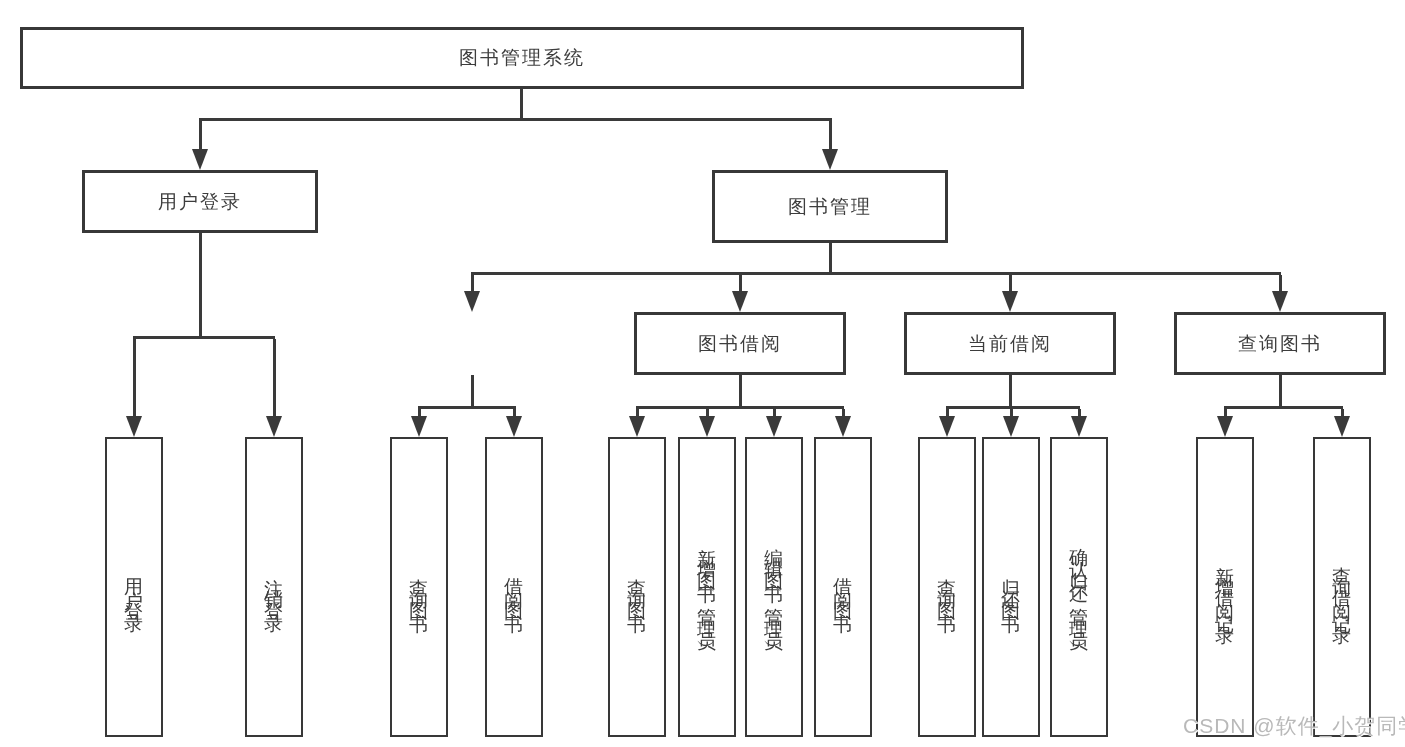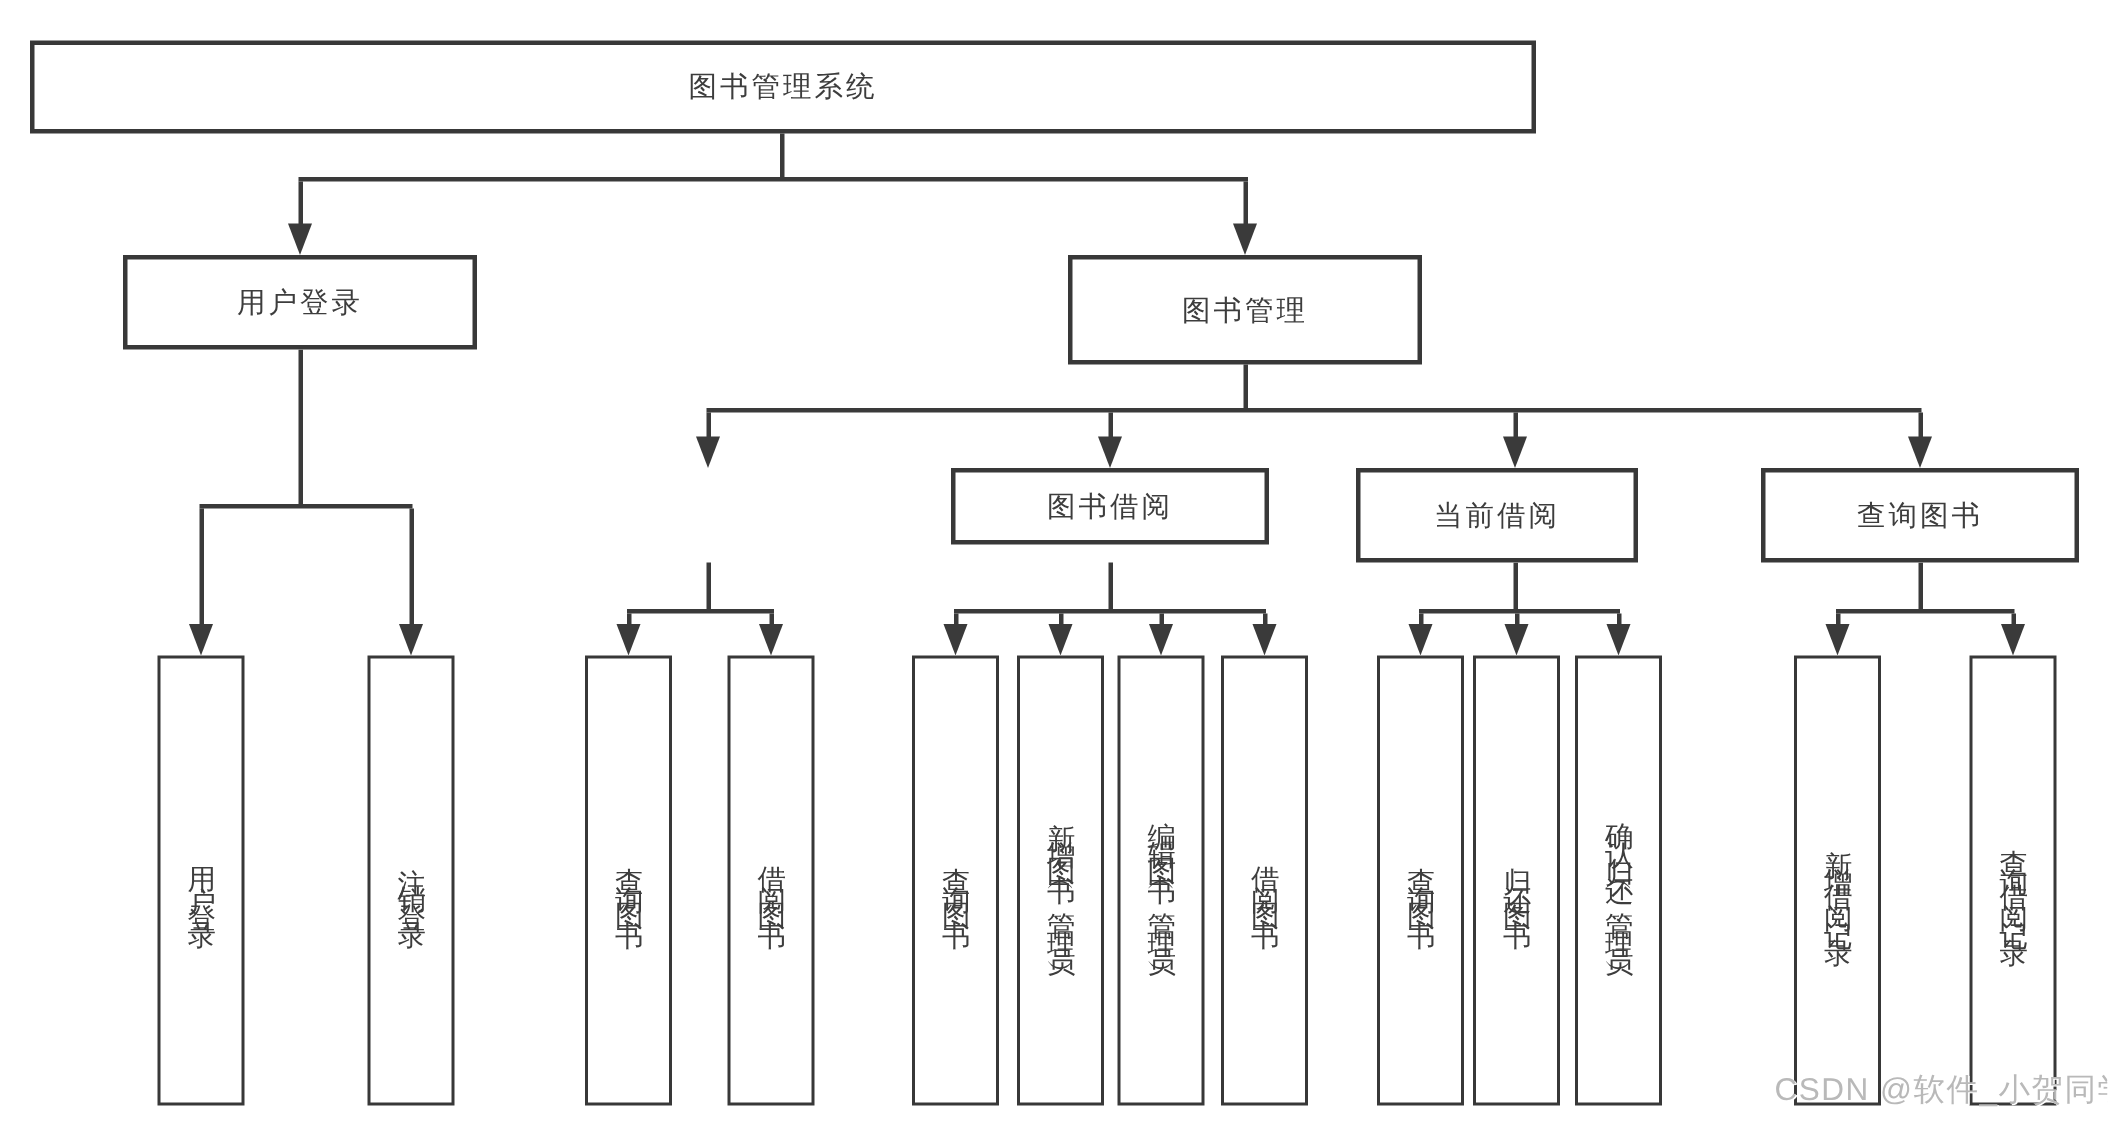--- a/index.html
+++ b/index.html
@@ -67,22 +67,22 @@
 </head>
 <body>
 
 <div class="canvas">
 
   <div class="box" style="left:20px; top:27px; width:1004px; height:62px;">图书管理系统</div>
 
   <div class="box" style="left:82px; top:170px; width:236px; height:63px;">用户登录</div>
   <div class="box" style="left:712px; top:170px; width:236px; height:73px;">图书管理</div>
 
-  <div class="box" style="left:634px; top:312px; width:212px; height:51px;">图书借阅</div>
-  <div class="box" style="left:904px; top:312px; width:188px; height:63px;">当前借阅</div>
+  <div class="box" style="left:634px; top:312px; width:212px; height:63px;">图书借阅</div>
+  <div class="box" style="left:904px; top:312px; width:212px; height:63px;">当前借阅</div>
   <div class="box" style="left:1174px; top:312px; width:212px; height:63px;">查询图书</div>
 
   <div class="box leaf" style="left:105px; top:437px; width:58px; height:300px;">
     <span class="vtext">用户登录</span>
   </div>
   <div class="box leaf" style="left:245px; top:437px; width:58px; height:300px;">
     <span class="vtext">注销登录</span>
   </div>
 
   <div class="box leaf" style="left:390px; top:437px; width:58px; height:300px;">

